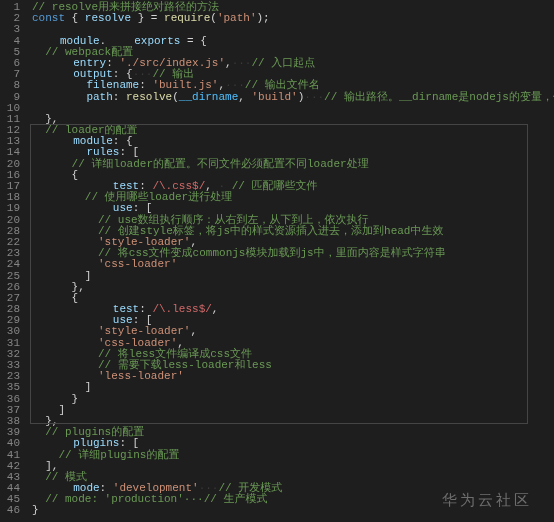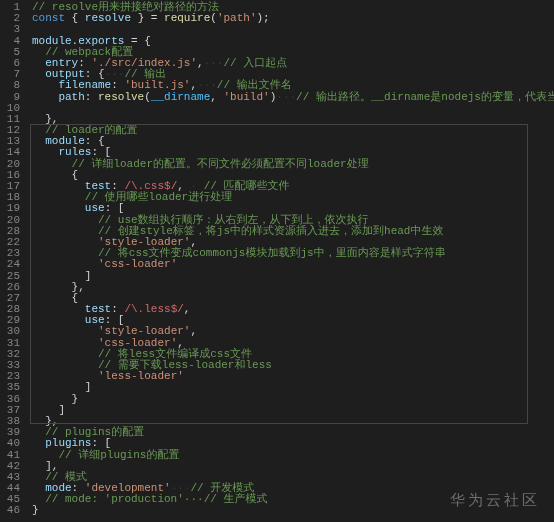--- a/index.html
+++ b/index.html
@@ -36,34 +36,34 @@
   }
   .line { height: 11.2px; line-height: 11.2px; }
   .c-comment { color: #6a9955; }
   .c-keyword { color: #569cd6; }
   .c-id { color: #9cdcfe; }
   .c-string { color: #ce9178; }
   .c-func { color: #dcdcaa; }
   .c-regex { color: #d16969; }
   .c-punc { color: #d4d4d4; }
   .c-const { color: #4fc1ff; }
-  .c-prop { color: #9cdcfe; }
+  .c-prop { color: #9cdcfe; margin-left: 28px; }
   .hover-box {
     position: absolute;
     left: 30px;
     top: 124px;
     width: 498px;
     height: 300px;
     border: 1px solid #454545;
     background: rgba(37,37,38,0.0);
     pointer-events: none;
   }
   .watermark {
     position: absolute;
-    right: 14px;
+    right: 22px;
     bottom: 12px;
     color: #888;
     font-family: "Microsoft YaHei", sans-serif;
     font-size: 15px;
     letter-spacing: 3px;
     opacity: 0.75;
     pointer-events: none;
   }
   .ws { color: #3a3a3a; }
 </style>

